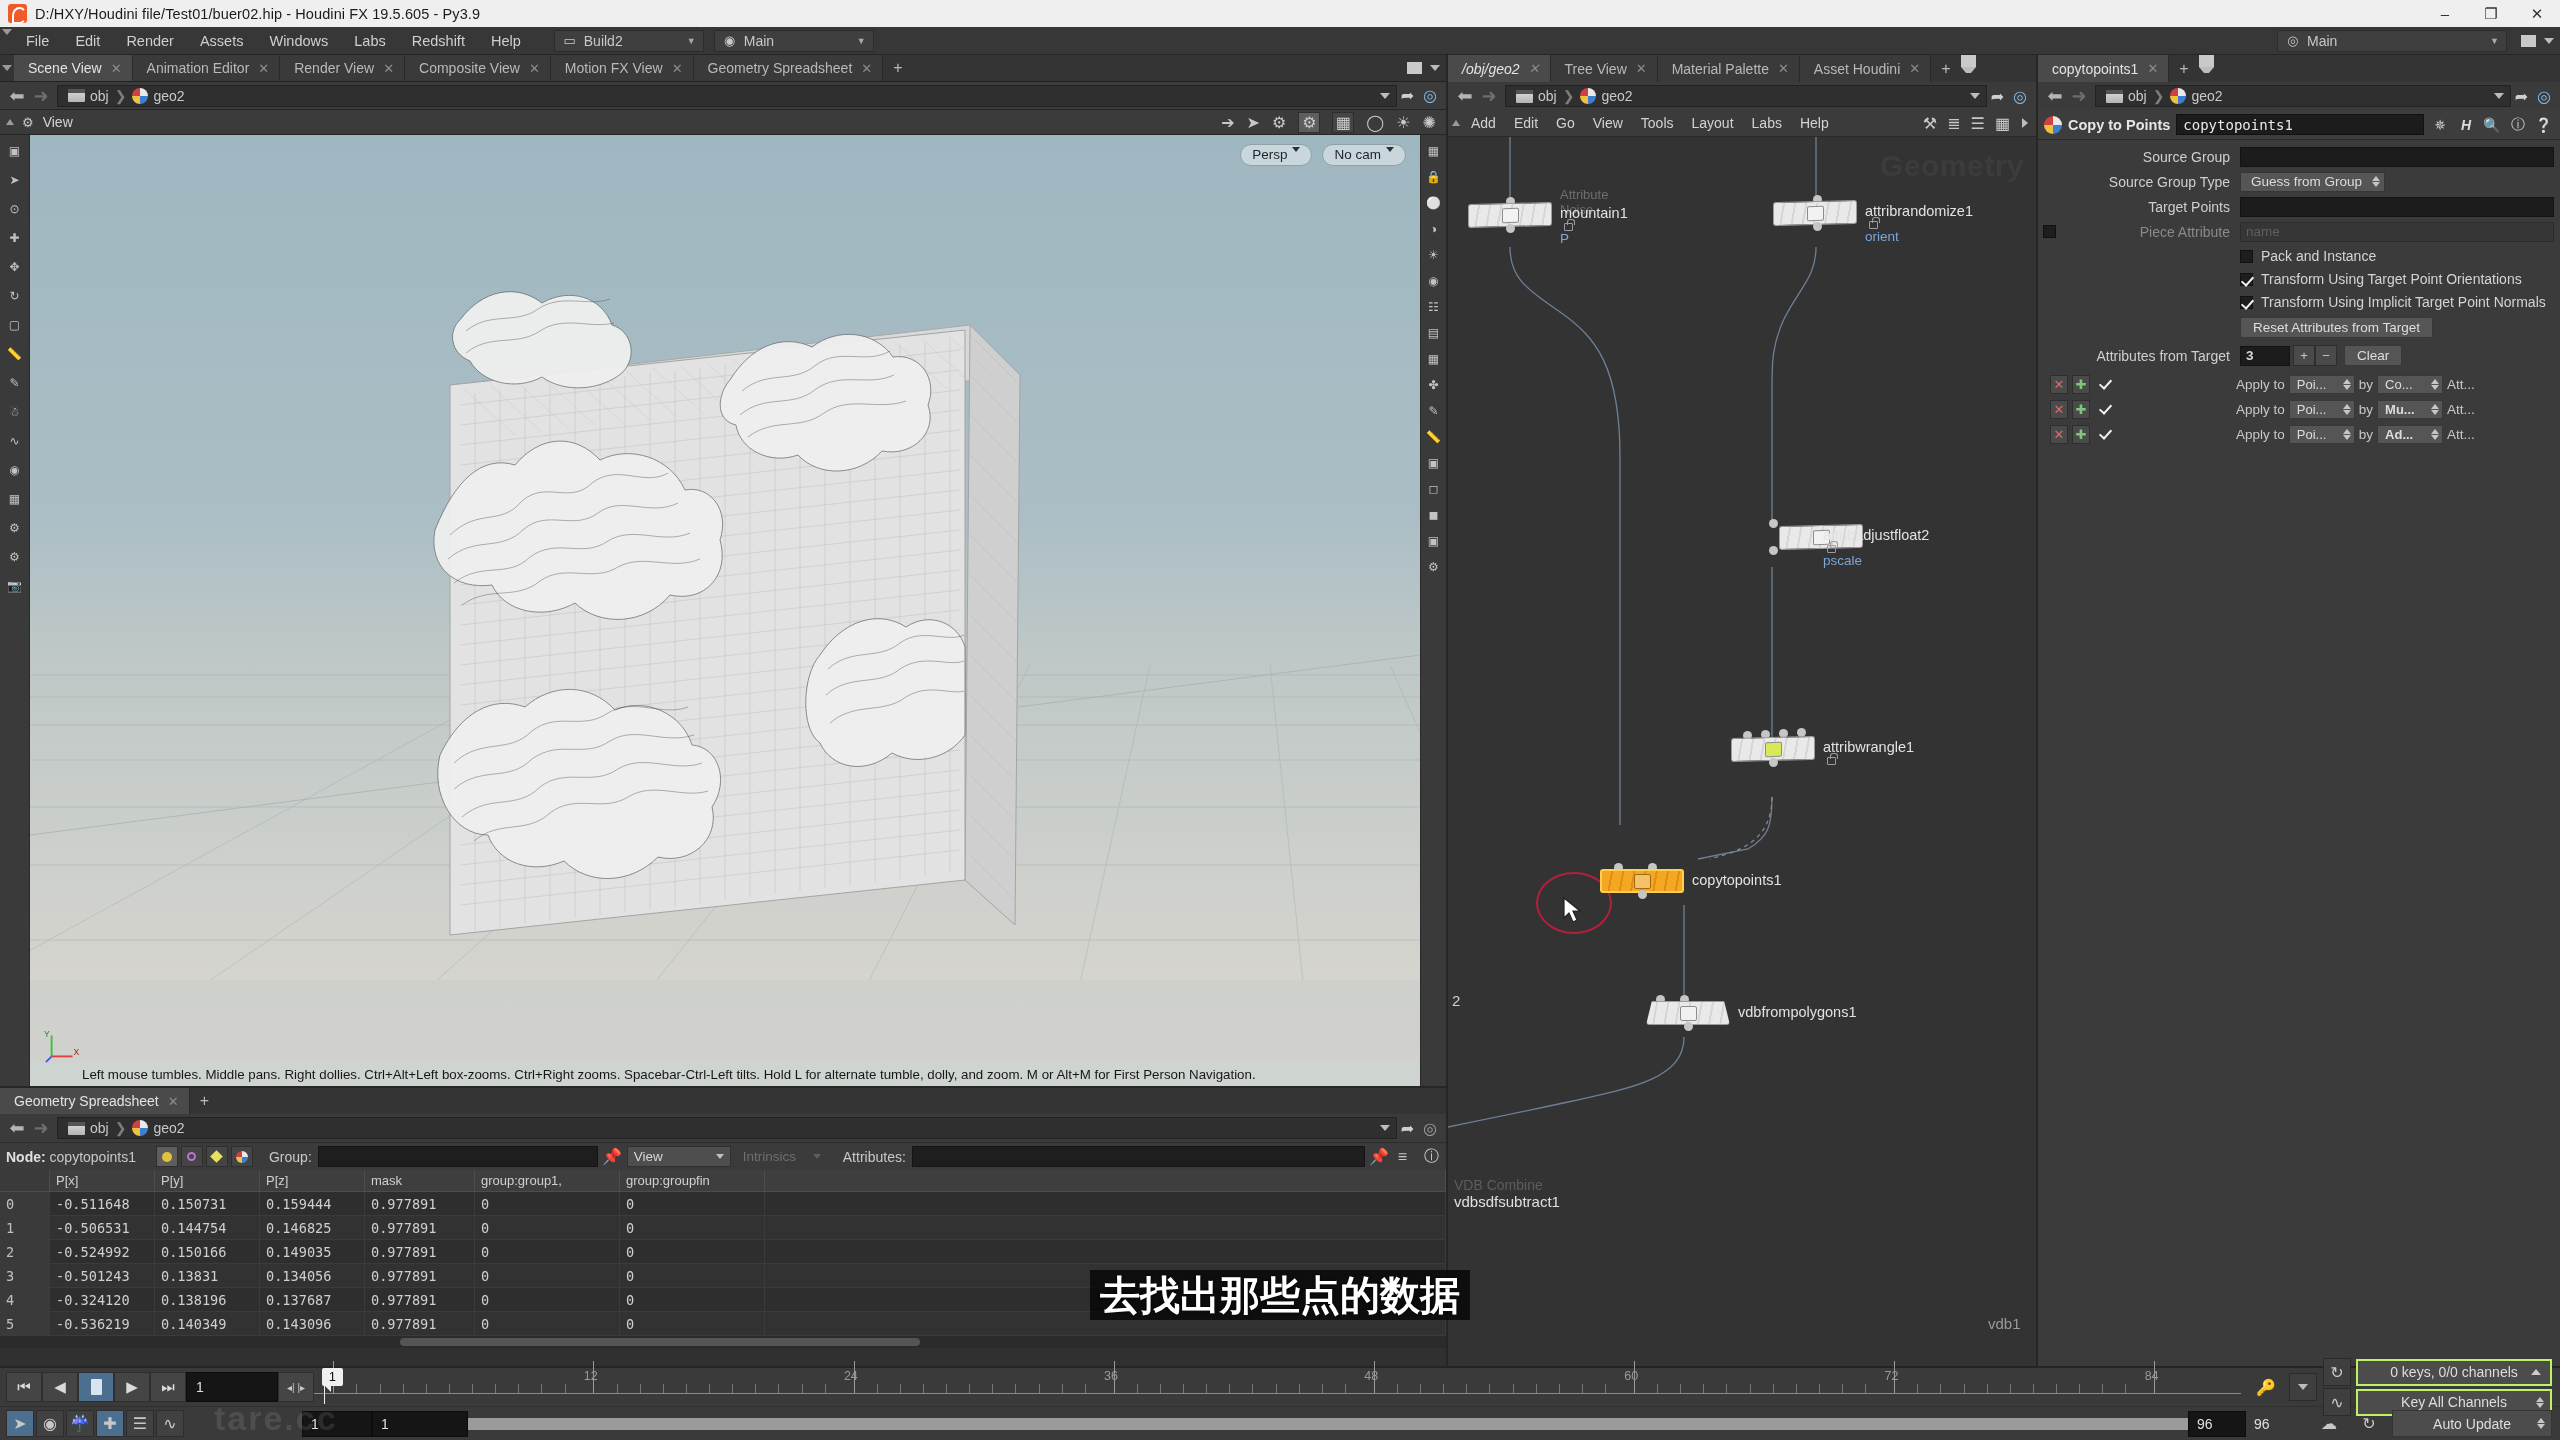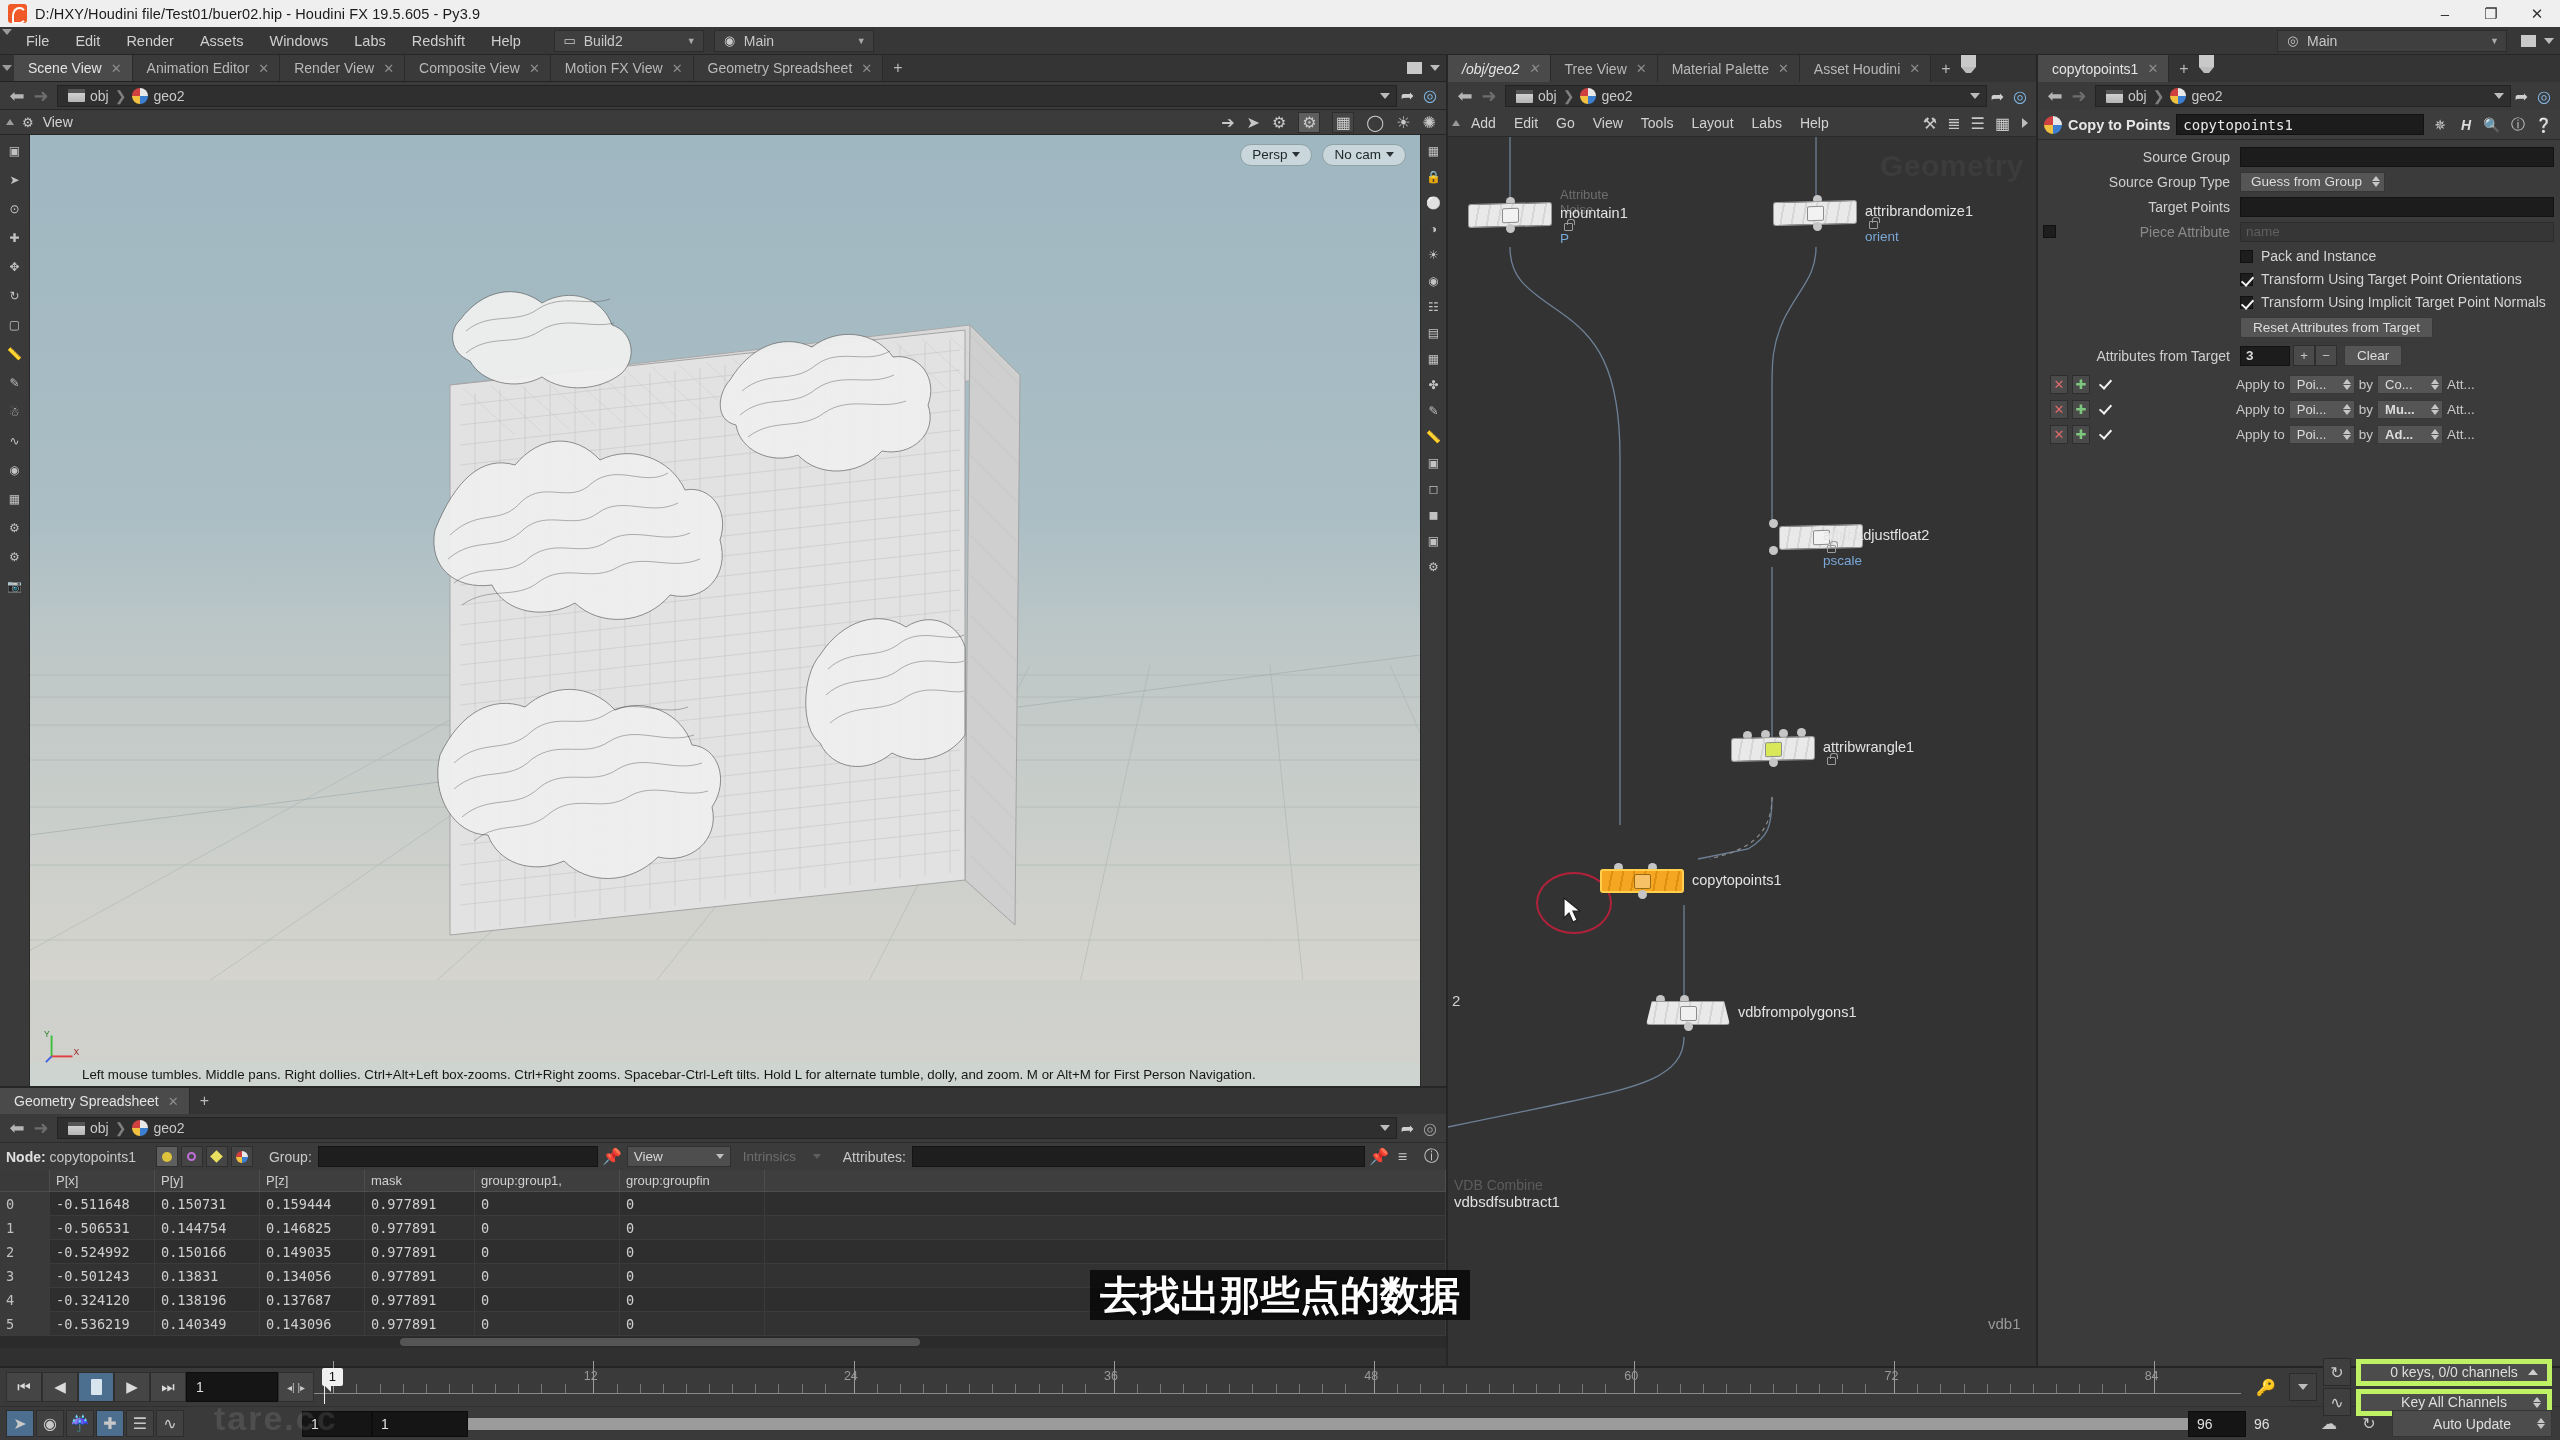--- a/index.html
+++ b/index.html
@@ -115,21 +115,21 @@
   
   .vp-wrap { flex: 1; display: flex; min-height: 0; }
   .viewport {
     flex: 1; position: relative; min-width: 0;
     background: linear-gradient(to bottom, #9fb7c1 0%, #a8bcc4 38%, #b9c5c6 54%, #c6ccc7 70%, #d2d2cd 100%);
     overflow: hidden;
   }
   .vp-topbadges { position: absolute; right: 14px; top: 9px; display: flex; gap: 10px; z-index: 6; }
   .badge {
     background: rgba(210,222,226,.82); border: 1px solid #8fa2a8; border-radius: 11px;
-    font-size: 13.5px; color: #20282c; padding: 2px 11px 3px 11px; display: flex; align-items: center; gap: 5px;
+    font-size: 13.5px; color: #20282c; padding: 2px 11px 3px 11px; display: flex; align-items: flex-start; gap: 5px;
   }
   .badge i { border-left: 4px solid transparent; border-right: 4px solid transparent; border-top: 5px solid #2a3236; }
   .vp-grid { position: absolute; inset: 0; }
   .vp-status {
     position: absolute; left: 0; right: 0; bottom: 0; height: 24px;
     background: rgba(205,212,208,.88); display: flex; align-items: center;
     font-size: 13.3px; color: #171717; padding-left: 52px; white-space: nowrap;
   }
   .axis-gnom { position: absolute; left: 14px; bottom: 22px; width: 38px; height: 38px; z-index: 5; }
   .vp-right-rail {
@@ -308,21 +308,21 @@
   }
   .playhead .ph-box::after {
     content: ""; position: absolute; left: 2px; bottom: -6px; border-left: 7px solid transparent;
     border-right: 0 solid transparent; border-top: 7px solid #f0f0f0;
   }
   .playhead .ph-line { width: 1px; height: 18px; background: #f0f0f0; margin-left: 2px; }
   .tl-right1 { display: flex; align-items: center; gap: 6px; padding: 0 8px; }
   .key-ico { width: 34px; height: 32px; display:flex; align-items:center; justify-content:center; }
   .icon-sq { width: 28px; height: 28px; border: 1px solid #2b2b2b; background: #3f3f3f; display:flex; align-items:center; justify-content:center; }
   .wide-btn {
-    height: 27px; min-width: 196px; background: #4c4c4c; border: 5px solid #bef264;
+    height: 27px; min-width: 196px; background: #4c4c4c; border: 2px solid #bef264;
     display: flex; align-items: center; justify-content: center; font-size: 14px; color: #dedede; position: relative;
   }
   .wide-btn i.up { position:absolute; right: 9px; border-left:5px solid transparent;border-right:5px solid transparent;border-bottom:6px solid #ccc; }
 
   .tl-row2 { height: 34px; display: flex; align-items: stretch; border-top: 1px solid #303030; }
   .tl-tools { display: flex; align-items: center; padding-left: 6px; gap: 2px; }
   .tt-btn { width: 28px; height: 27px; background: #414141; border: 1px solid #2d2d2d; display:flex;align-items:center;justify-content:center; }
   .tt-btn.on { background: #4d6f8f; }
   .rng-field { width: 70px; height: 26px; background: #151515; border: 1px solid #0d0d0d; display:flex; align-items:center; padding-left: 8px; font-size:14px; color:#e0e0e0; }
   .rng-bar { flex: 1; height: 12px; background: #9b9b9b; margin: 0 0 0 0; align-self: center; position: relative; }

